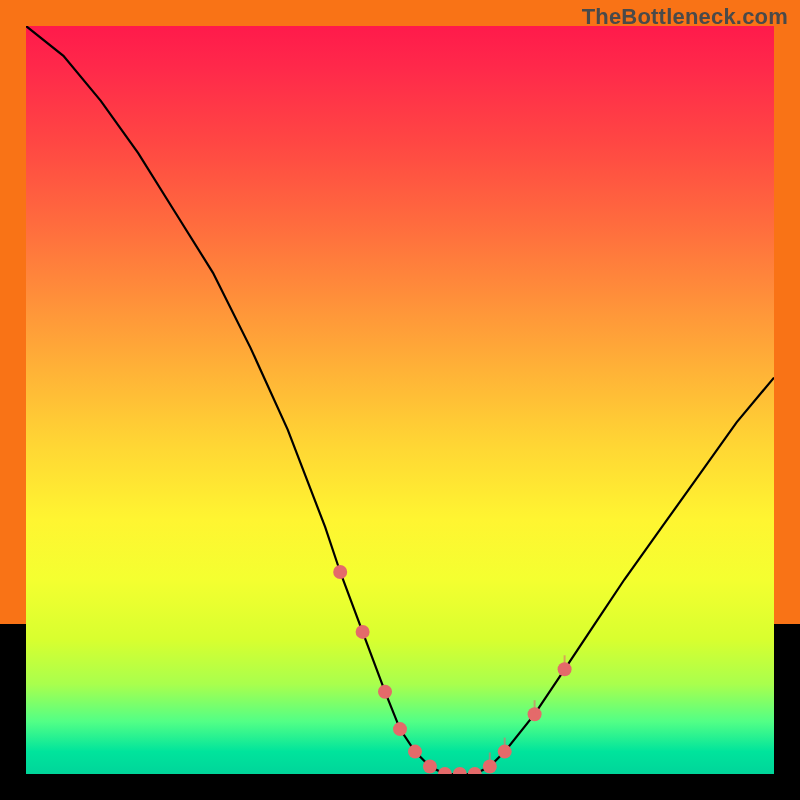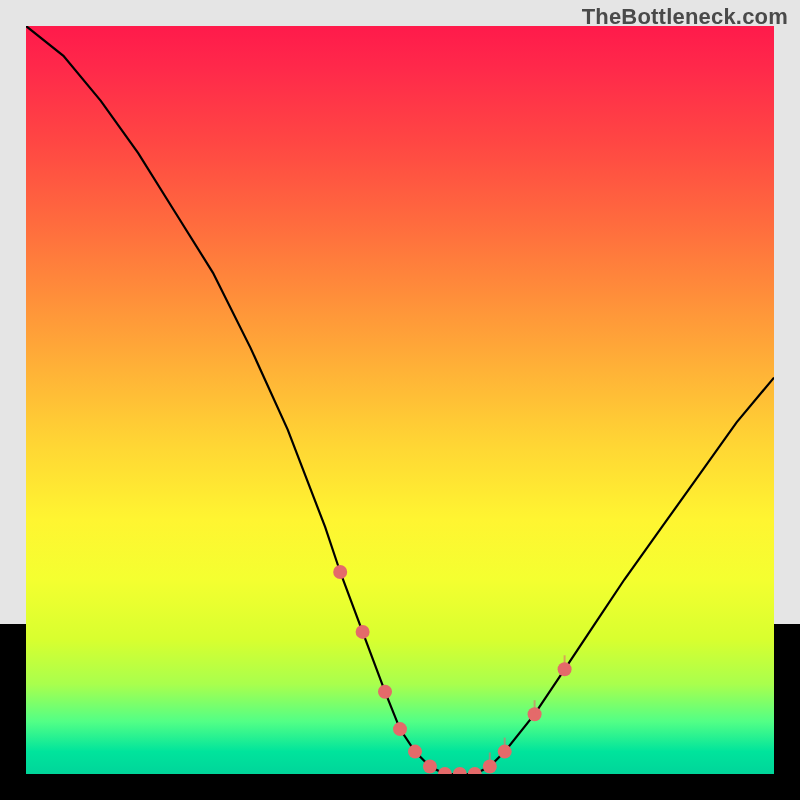--- a/index.html
+++ b/index.html
@@ -8,21 +8,21 @@
     width: 800px;
     height: 800px;
     background: #000000;
     font-family: Arial, Helvetica, sans-serif;
     overflow: hidden;
   }
   .frame {
     position: relative;
     width: 800px;
     height: 624px;
-    background: #e5e5e5;
+    background: #f97316;
     box-sizing: border-box;
   }
   .watermark {
     position: absolute;
     top: 4px;
     right: 12px;
     color: #4a4a4a;
     font-size: 22px;
     font-weight: 600;
     letter-spacing: 0.2px;

